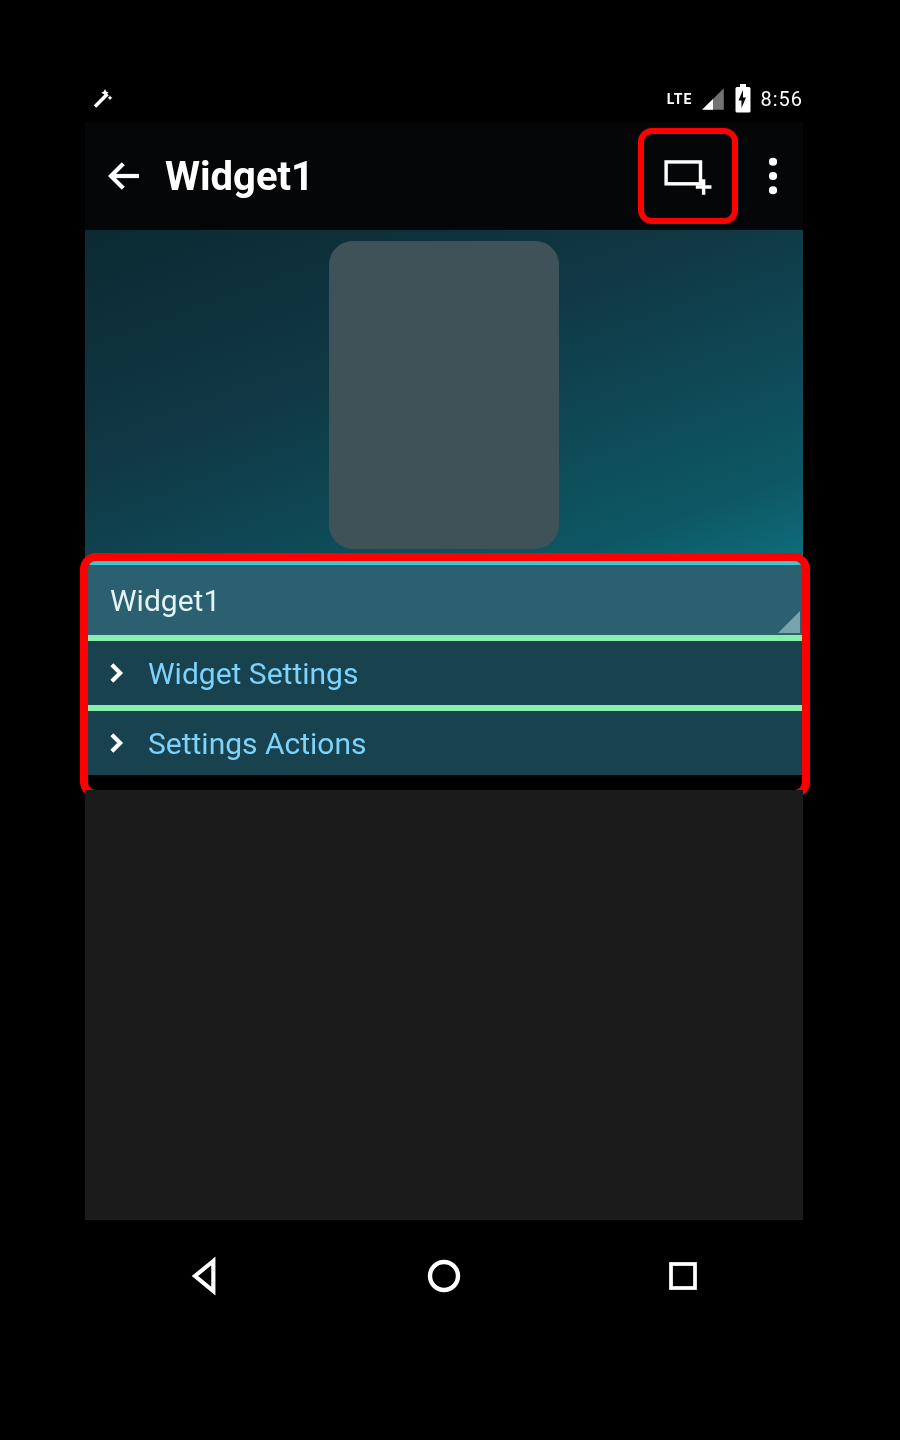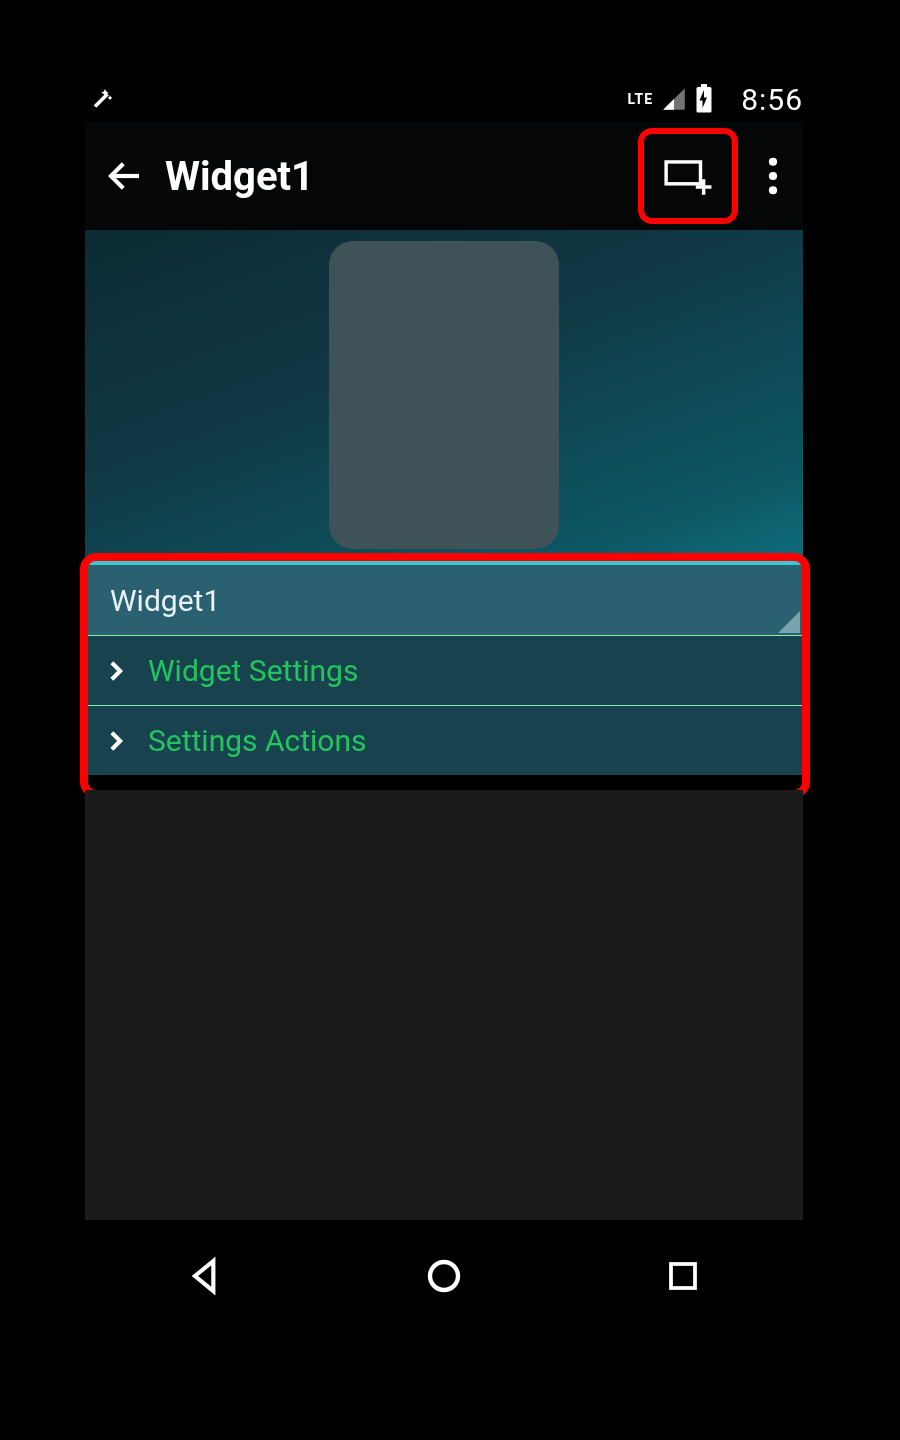--- a/index.html
+++ b/index.html
@@ -4,39 +4,39 @@
   <style>
     * { margin:0; padding:0; box-sizing:border-box; }
     html,body{ width:900px; height:1440px; background:#000; font-family:Roboto,Arial,sans-serif; overflow:hidden; }
     .frame{ position:absolute; left:0; top:0; width:900px; height:1440px; background:#000; }
     
     .status{ position:absolute; left:85px; top:78px; width:718px; height:42px; display:flex; align-items:center; color:#fff; font-size:28px; }
     .status .left{ flex:0 0 auto; }
     .status .spacer{ flex:1 1 auto; }
     .status .right{ flex:0 0 auto; display:flex; align-items:center; gap:8px; }
     .lte{ font-size:14px; font-weight:700; letter-spacing:1px; }
-    .clock{ font-size:30px; font-weight:400; letter-spacing:1px;margin-left:20px; }
+    .clock{ font-size:20px; font-weight:400; letter-spacing:1px; }
     
     .appbar{ position:absolute; left:85px; top:122px; width:718px; height:108px; background:#050608; display:flex; align-items:center; }
     .back{ width:80px; height:108px; display:flex; align-items:center; justify-content:center; color:#fff; }
     .title{ color:#fff; font-size:40px; font-weight:700; }
     .appbar .grow{ flex:1 1 auto; }
     .addwrap{ width:110px; height:108px; display:flex; align-items:center; justify-content:center; }
     .addbox{ width:100px; height:96px; border:6px solid #ff0000; border-radius:14px; display:flex; align-items:center; justify-content:center; }
     .more{ width:60px; height:108px; display:flex; align-items:center; justify-content:center; color:#fff; }
     
     .preview{ position:absolute; left:85px; top:230px; width:718px; height:330px; background:linear-gradient(160deg,#0b2a33 0%,#103844 40%,#0d5764 85%,#0f6d7c 100%); display:flex; align-items:center; justify-content:center; }
     .card{ width:230px; height:308px; background:#3f5258; border-radius:24px; }
     
     .listwrap{ position:absolute; left:80px; top:553px; width:730px; height:245px; }
     .listborder{ position:absolute; left:0; top:0; width:730px; height:245px; border:8px solid #ff0000; border-radius:16px; pointer-events:none; }
     .list{ position:absolute; left:8px; top:8px; width:714px; }
     .dropdown{ height:74px; background:#2a6070; border-top:4px solid #3dc7d0; display:flex; align-items:center; padding-left:22px; color:#e6f4f6; font-size:30px; position:relative; }
     .dropdown .tri{ position:absolute; right:2px; bottom:2px; width:0; height:0; border-left:22px solid transparent; border-bottom:22px solid #7aa4ad; }
-    .row{ height:70px; background:#17424e; border-top:1px solid #86efac; display:flex; align-items:center; gap:18px; padding-left:14px; color:#22c55e; font-size:30px; }
+    .row{ height:70px; background:#17424e; border-top:6px solid #86efac; display:flex; align-items:center; gap:18px; padding-left:14px; color:#7dd3fc; font-size:30px; }
     .row .chev{ width:28px; display:flex; justify-content:center; font-weight:700; }
     
     .below{ position:absolute; left:85px; top:790px; width:718px; height:430px; background:#1b1b1b; }
     
     .nav{ position:absolute; left:85px; top:1232px; width:718px; height:88px; background:#000; display:flex; align-items:center; justify-content:space-around; }
     .navbtn{ width:80px; height:60px; display:flex; align-items:center; justify-content:center; color:#fff; }
     svg{ display:block; }
   </style>
 </head>
 <body>

